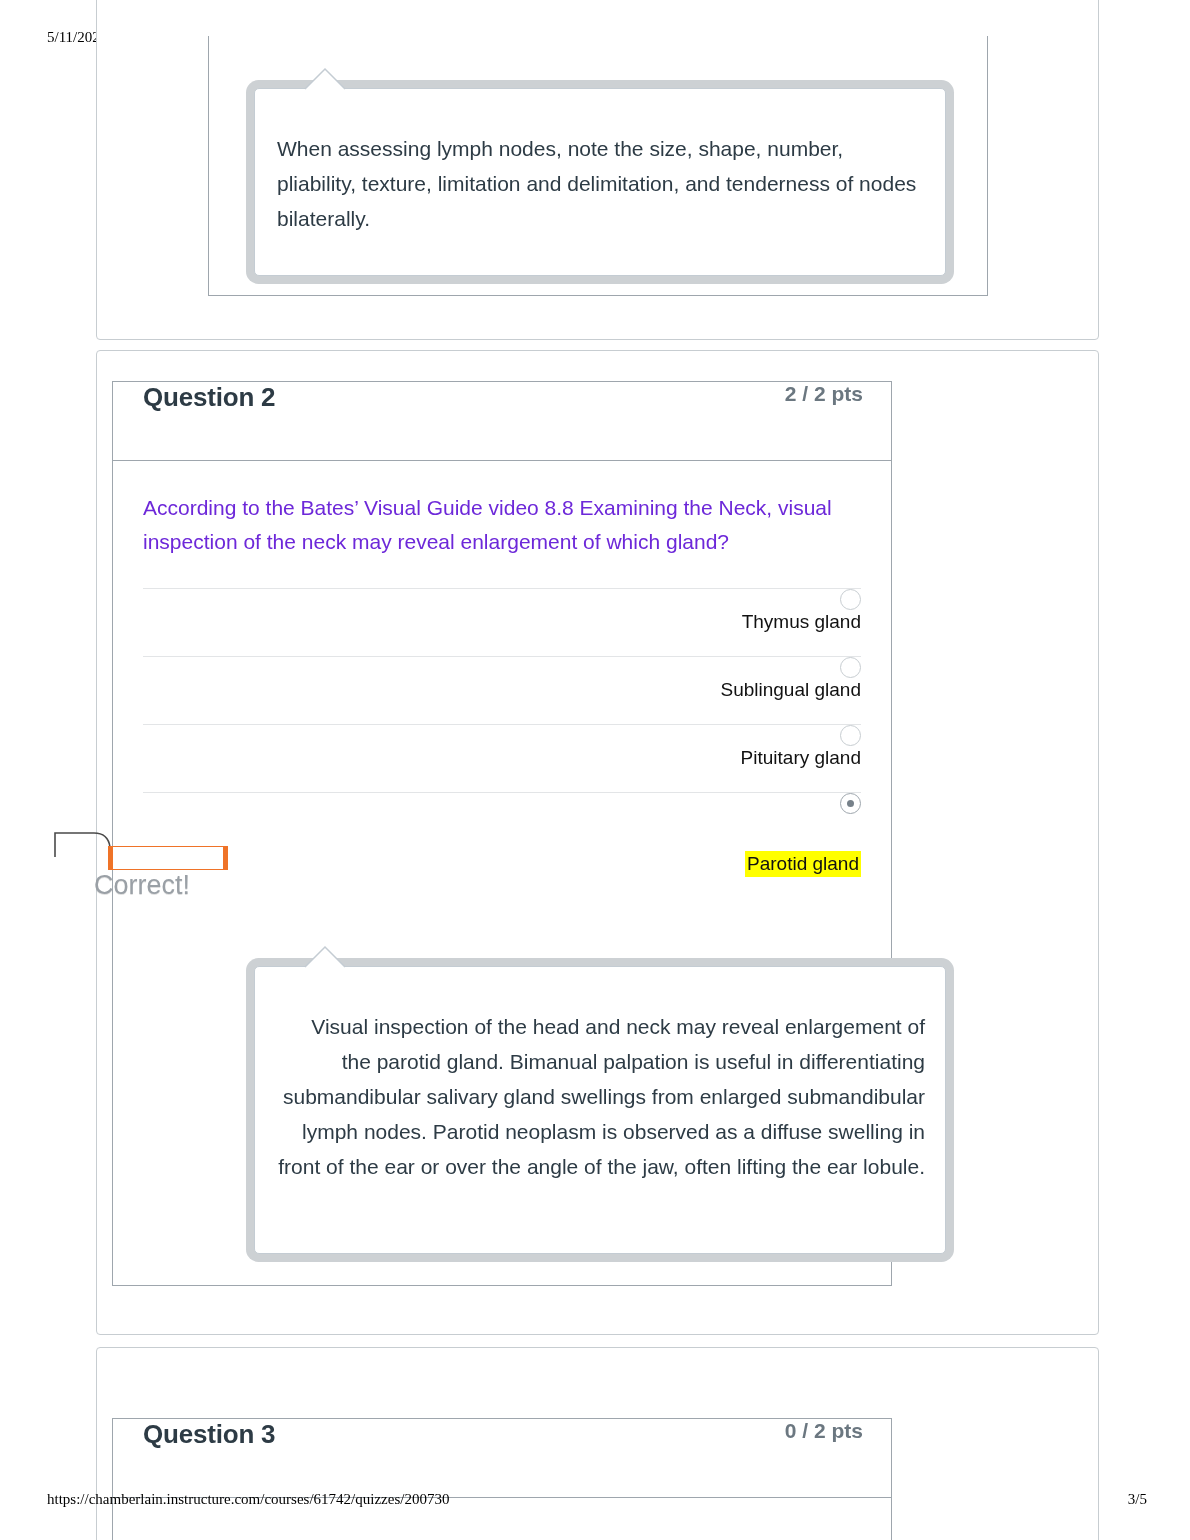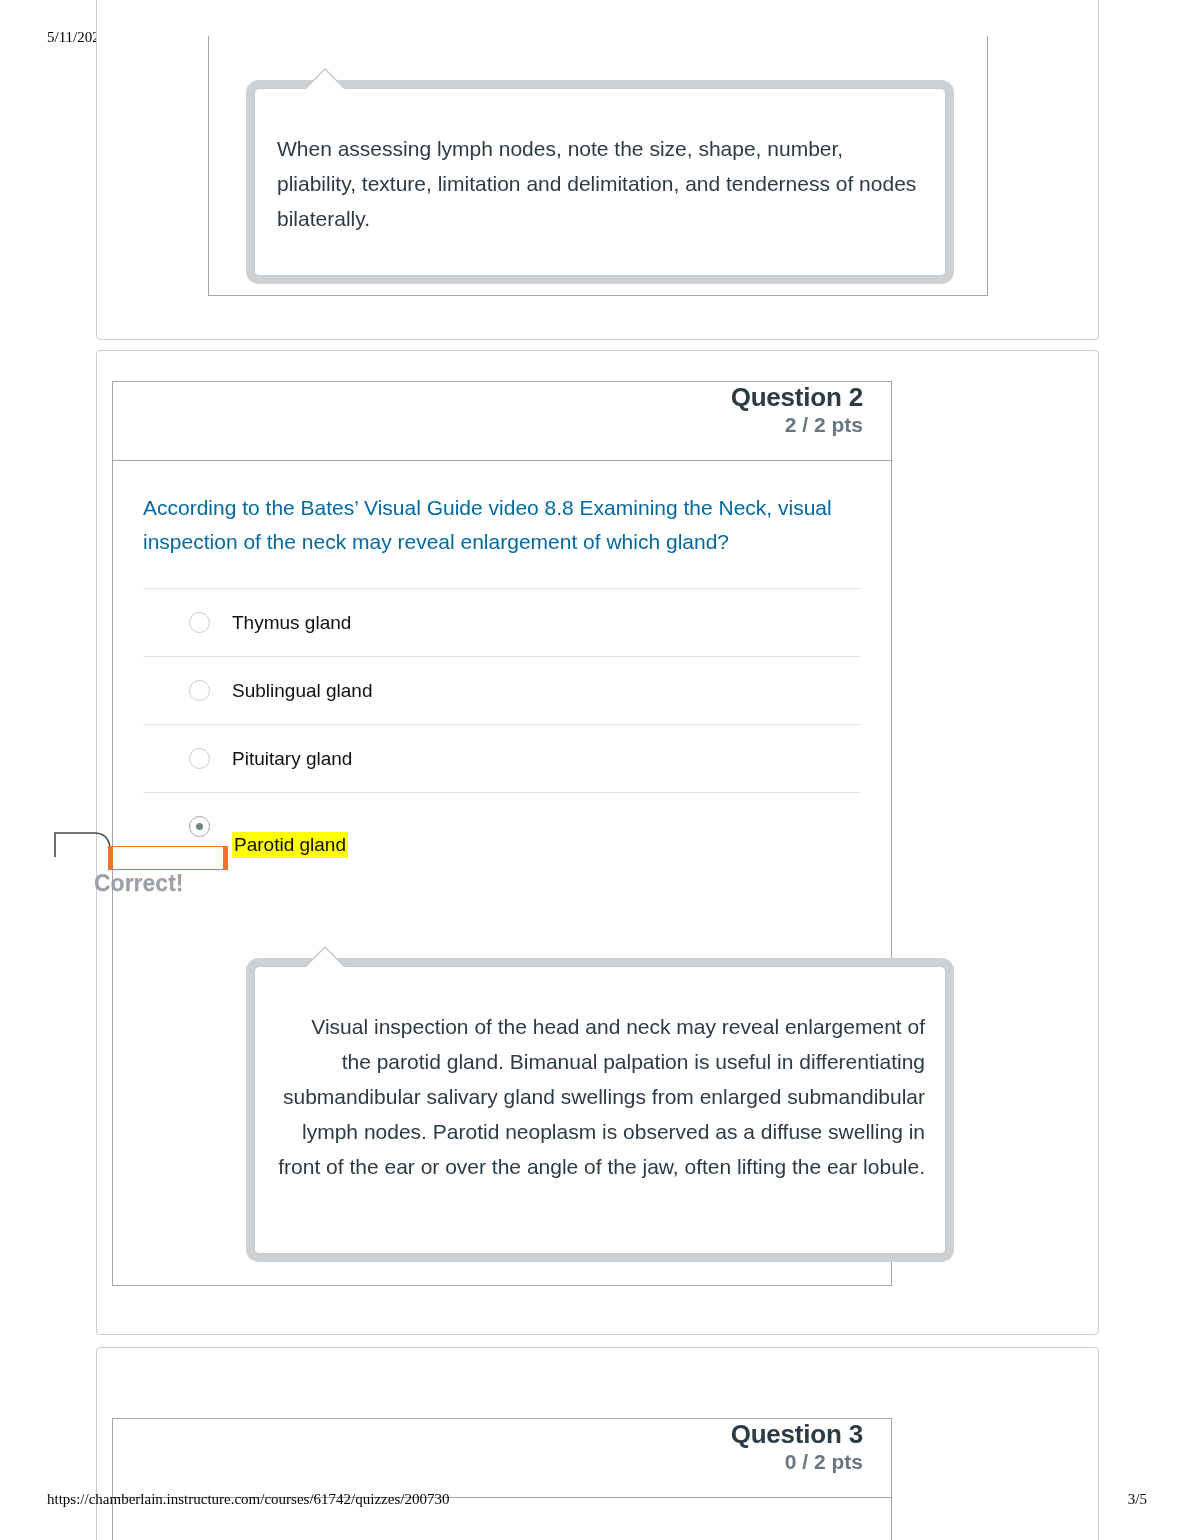--- a/index.html
+++ b/index.html
@@ -62,56 +62,56 @@
     width: 780px;
     border: 1px solid #9ea6ad;
     background: #ffffff;
   }
 
   .qcard-header {
     position: relative;
     height: 79px;
     border-bottom: 1px solid #9ea6ad;
     display: flex;
-    align-items: flex-end;
+    align-items: flex-start;
     padding: 0 28px 0 30px;
-    flex-direction: column;
   }
   .qcard-title {
     font-size: 26px;
     font-weight: bold;
     color: #2d3b45;
     letter-spacing: -0.2px;
   }
   .qcard-points {
     margin-left: auto;
     font-size: 21px;
     font-weight: bold;
     color: #6b7780;
     white-space: nowrap;
   }
 
   .qcard-body { padding: 30px 30px 0 30px; }
 
   .qtext {
     font-size: 21px;
     line-height: 34px;
-    color: #0369a1;
+    color: #6d28d9;
     width: 712px;
   }
 
   
   .answers { margin-top: 29px; }
 
   .answer {
     display: flex;
-    align-items: center;
+    align-items: flex-end;
     height: 68px;
     border-top: 1px solid #e3e5e7;
     padding-left: 46px;
+    flex-direction: column;
   }
 
   .radio {
     width: 21px;
     height: 21px;
     border-radius: 50%;
     border: 1px solid #c7cdd1;
     background: #fff;
     flex: 0 0 auto;
     position: relative;
@@ -165,22 +165,22 @@
     background: #ffffff;
     border-top: 1px solid #ef7328;
     border-bottom: 1px solid #ef7328;
     border-left: 5px solid #ef7328;
     border-right: 5px solid #ef7328;
   }
   .cm-label {
     position: absolute;
     left: 42px;
     top: 47px;
-    font-size: 23px;
-    font-weight: bold;
+    font-size: 27px;
+    font-weight: normal;
     color: #9aa0a6;
     white-space: nowrap;
     text-shadow: 0 1px 0 rgba(0,0,0,0.12);
   }
 
   
   .callout {
     position: absolute;
     background: #ffffff;
     border: 1px solid #c4ccd3;

